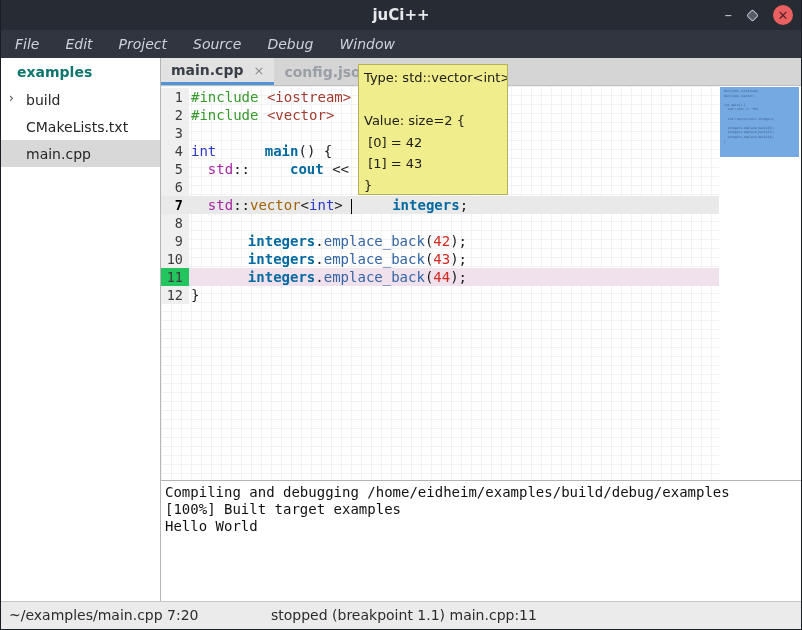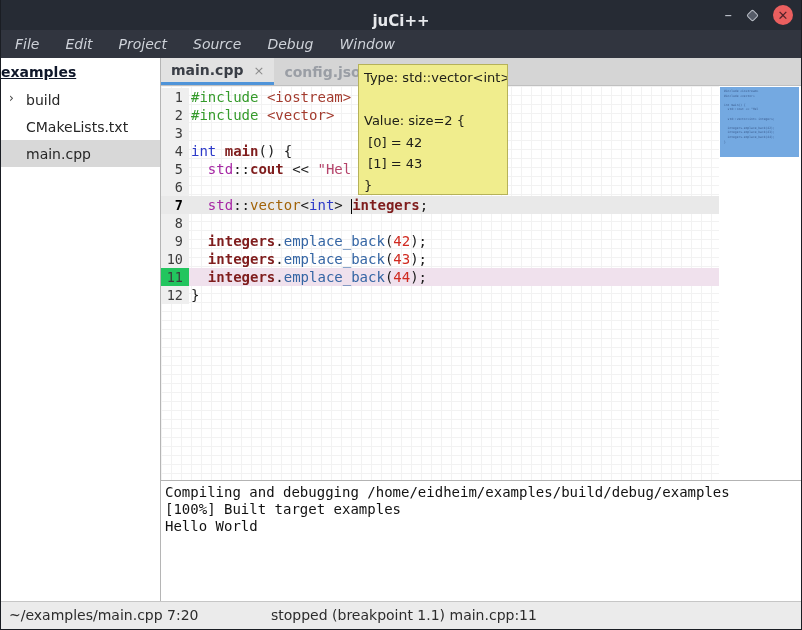--- a/index.html
+++ b/index.html
@@ -3,40 +3,40 @@
 <meta charset="utf-8">
 <style>
   * { margin:0; padding:0; box-sizing:border-box; }
   html,body { width:802px; height:630px; }
   body { font-family:"DejaVu Sans","Liberation Sans",sans-serif; background:#fff; }
   .window { position:relative; width:802px; height:630px; overflow:hidden;
             border-left:1px solid #1a1d23; border-right:1px solid #1a1d23; border-bottom:1px solid #1a1d23; }
 
   
   .titlebar { position:absolute; left:0; top:0; width:100%; height:30px; background:#262b34;
-              display:flex; align-items:flex-end; justify-content:center; }
+              display:flex; align-items:center; justify-content:center; }
   .title { color:#e6e8eb; font-size:15px; font-weight:bold; }
   .win-controls { position:absolute; right:8px; top:0; height:30px; display:flex; align-items:center; gap:16px; }
   .win-min { color:#b7bcc4; font-size:15px; line-height:10px; cursor:default; }
   .win-restore { width:9px; height:9px; border:1.5px solid #b7bcc4; border-radius:2px; transform:rotate(45deg); background:#565c68; }
   .win-close { width:20px; height:20px; border-radius:50%; background:#ea5f5f; color:#54222a;
                display:flex; align-items:center; justify-content:center; font-size:13px; font-weight:bold; }
 
   
   .menubar { position:absolute; left:0; top:30px; width:100%; height:28px; background:#31353f;
              display:flex; align-items:center; padding-left:1px; }
   .menu-item { color:#ced2d9; font-size:14px; padding:0 13px; height:28px; display:flex; align-items:center;font-style:italic; }
 
   
   .body { position:absolute; left:0; top:58px; width:100%; height:544px; display:flex; }
 
   
   .sidebar { width:160px; height:100%; background:#ffffff; border-right:1px solid #b5b5b5; flex:none; }
-  .side-header { height:28px; display:flex; align-items:center; padding-left:0;
-                 color:#0f172a; font-size:14px; font-weight:bold;text-decoration:underline; }
+  .side-header { height:28px; display:flex; align-items:center; padding-left:16px;
+                 color:#0f766e; font-size:14px; font-weight:bold; }
   .side-item { position:relative; height:27px; display:flex; align-items:center; padding-left:25px;
                color:#262626; font-size:14px; }
   .side-item.selected { background:#d8d8d8; }
   .chevron { position:absolute; left:8px; top:5px; color:#3a3a3a; font-size:12px; }
 
   
   .main { position:relative; flex:1; display:flex; flex-direction:column; height:100%; }
 
   
   .tabbar { height:28px; background:#d5d5d5; border-bottom:1px solid #c0c0c0; display:flex; flex:none; }
@@ -53,21 +53,21 @@
   .rows { position:absolute; left:0; top:2px; right:82px; font-family:"DejaVu Sans Mono","Liberation Mono",monospace; font-size:14px; }
   .row { display:flex; height:18px; line-height:18px; }
   .gut { width:28px; flex:none; background:#efefef; color:#3c3c3c; text-align:right;
          padding-right:6px; font-size:13.5px; }
   .row.hl-cur { background:#e9e9e9; } .row.hl-cur .gut { background:#e9e9e9; font-weight:bold; color:#000; }
   .row.hl-break { background:#f0e1ed; } .row.hl-break .gut { background:#22c55e; }
   .code { white-space:pre; padding-left:2px; color:#1b1b1b; }
   .tk-pl { color:#1b1b1b; } .tk-inc { color:#349a2a; } .tk-hdr { color:#a33b2e; }
   .tk-kw { color:#2d3ac9; } .tk-type { color:#a16207; } .tk-fn { color:#3465a4; }
   .tk-std { color:#a626a4; } .tk-str { color:#b5446b; } .tk-num { color:#d02a20; }
-  .tk-bold { color:#7f1d1d; font-weight:bold; }
+  .tk-bold { color:#0369a1; font-weight:bold;margin-left:40px; }
   .caret { display:inline-block; width:0; height:15px; border-left:1.5px solid #000; vertical-align:middle; }
 
   
   .minimap-col { position:absolute; right:0; top:0; bottom:0; width:82px; background:#fff; }
   .minimap-view { position:absolute; left:1px; right:2px; top:1px; height:70px; background:#74a9e1; overflow:hidden; }
   .minimap-text { font-family:"DejaVu Sans Mono",monospace; font-size:3px; line-height:4.6px;
                   color:rgba(22,44,92,0.62); white-space:pre; padding:2px 0 0 4px; }
 
   
   .tooltip { position:absolute; left:197px; top:6px; width:150px; height:131px; z-index:20;

